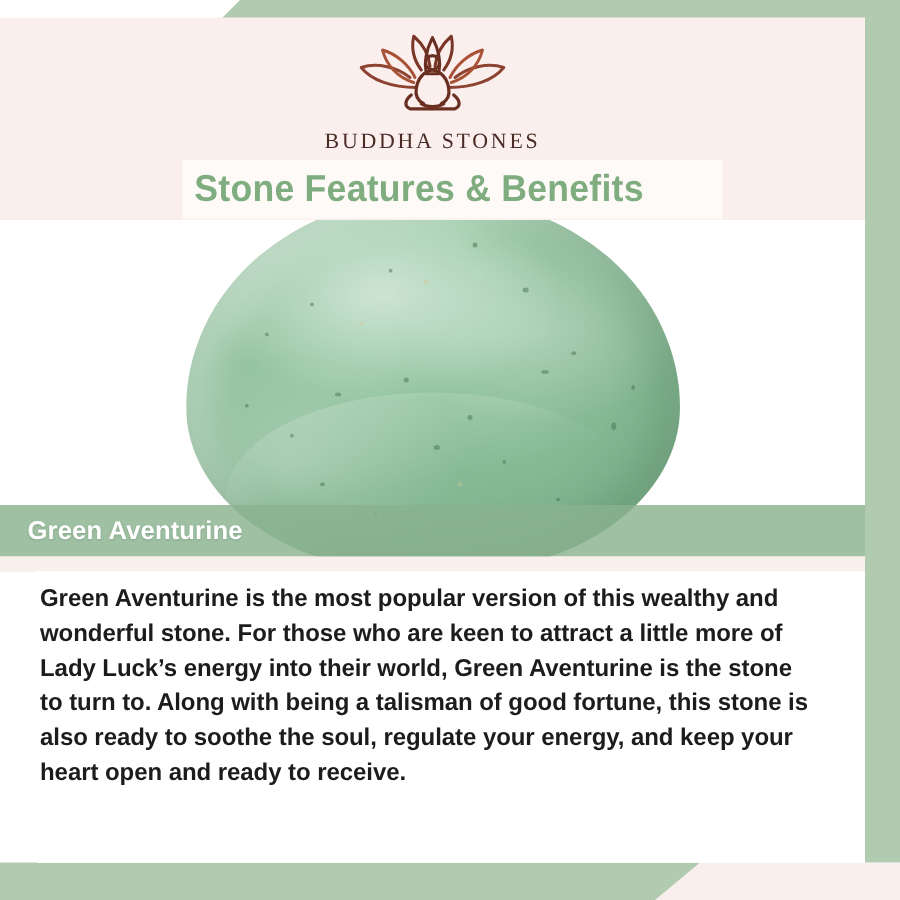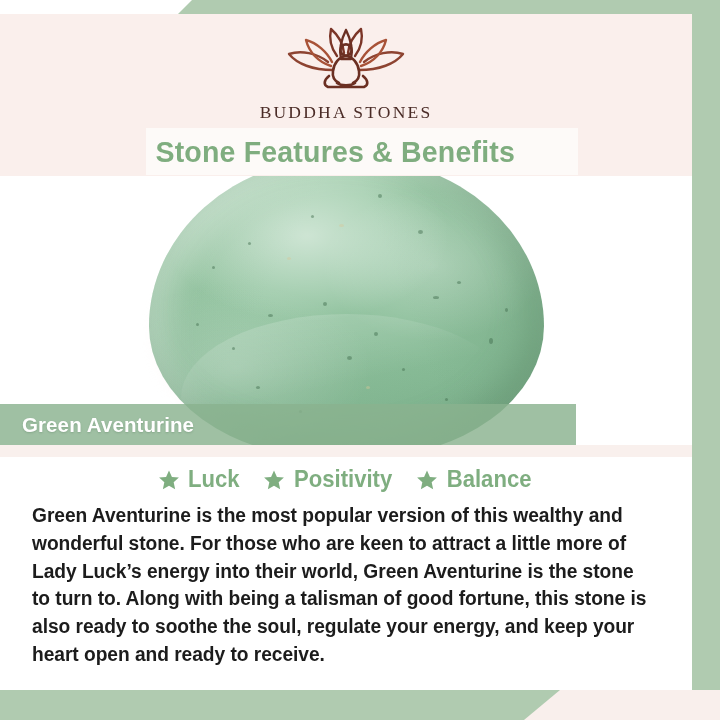--- a/index.html
+++ b/index.html
@@ -165,21 +165,21 @@
     overflow: hidden;
     opacity: 0.85;
   }
   .spk { position: absolute; background: #3f6b4c; border-radius: 50%; opacity: 0.55; }
   .spk.lt { background: #d8c79a; opacity: 0.5; }
 
   
   .label-band {
     position: absolute;
     top: 404px; left: 0;
-    width: 576px; height: 41px;
+    width: 692px; height: 41px;
     background: rgba(138,178,143,0.82);
     z-index: 5;
     display: flex;
     align-items: center;
   }
   .label-text {
     margin-left: 22px;
     color: #ffffff;
     font-size: 20.5px;
     font-weight: bold;
@@ -317,41 +317,17 @@
     </div>
   </div>
 
   <div class="label-band">
     <span class="label-text">Green Aventurine</span>
   </div>
 
   <div class="divider-pink"></div>
 
   <div class="content">
-    <div class="benefits">
-
-      <div class="benefit">
-        <svg class="star" viewBox="0 0 24 24">
-          <polygon points="12,1.5 15.2,8.6 22.8,9.4 17.1,14.5 18.7,22 12,18.2 5.3,22 6.9,14.5 1.2,9.4 8.8,8.6" fill="#7fae80"></polygon>
-        </svg>
-        <span class="benefit-label">Luck</span>
-      </div>
-
-      <div class="benefit">
-        <svg class="star" viewBox="0 0 24 24">
-          <polygon points="12,1.5 15.2,8.6 22.8,9.4 17.1,14.5 18.7,22 12,18.2 5.3,22 6.9,14.5 1.2,9.4 8.8,8.6" fill="#7fae80"></polygon>
-        </svg>
-        <span class="benefit-label">Positivity</span>
-      </div>
-
-      <div class="benefit">
-        <svg class="star" viewBox="0 0 24 24">
-          <polygon points="12,1.5 15.2,8.6 22.8,9.4 17.1,14.5 18.7,22 12,18.2 5.3,22 6.9,14.5 1.2,9.4 8.8,8.6" fill="#7fae80"></polygon>
-        </svg>
-        <span class="benefit-label">Balance</span>
-      </div>
-
-    </div>
 
     <p class="body-text">Green Aventurine is the most popular version of this wealthy and wonderful stone. For those who are keen to attract a little more of Lady Luck’s energy into their world, Green Aventurine is the stone to turn to. Along with being a talisman of good fortune, this stone is also ready to soothe the soul, regulate your energy, and keep your heart open and ready to receive.</p>
   </div>
 
 </div>
 
 </body></html>

